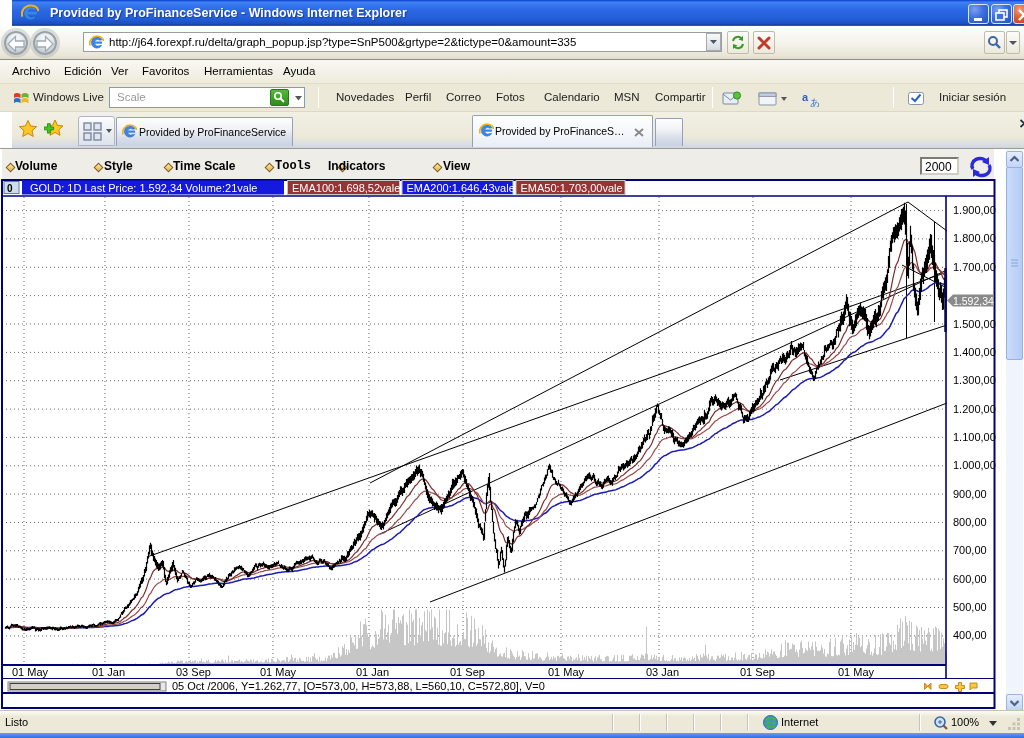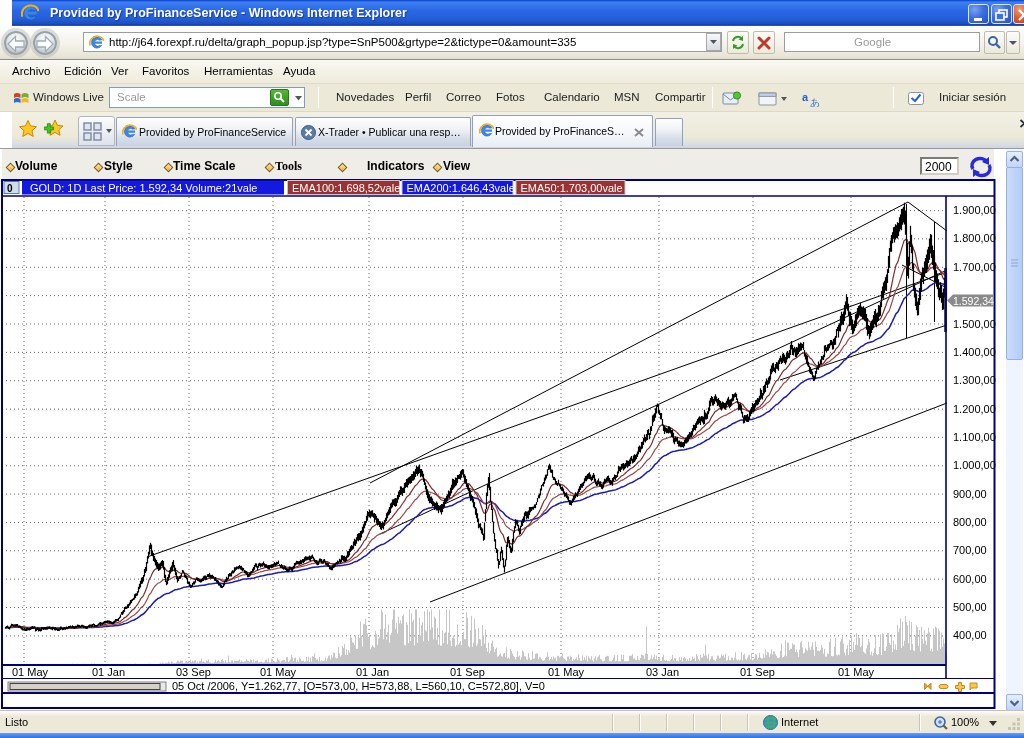--- a/index.html
+++ b/index.html
@@ -104,23 +104,20 @@
         </svg></div>
 <div class="abs navbtn" style="left:727px;width:22px"><svg width="20" height="21" viewBox="0 0 20 21">
           <path d="M5 9 A5 5 0 0 1 14 7" fill="none" stroke="#3a9a28" stroke-width="2"></path>
           <path d="M15 4 L15 9 L10.5 7.5 Z" fill="#3a9a28"></path>
           <path d="M15 12 A5 5 0 0 1 6 14" fill="none" stroke="#3a9a28" stroke-width="2"></path>
           <path d="M5 17 L5 12 L9.5 13.5 Z" fill="#3a9a28"></path>
         </svg></div>
 <div class="abs navbtn" style="left:753px;width:22px"><svg width="20" height="21">
           <path d="M5 6 L15 16 M15 6 L5 16" stroke="#c03a2c" stroke-width="3" stroke-linecap="round"></path>
         </svg></div>
-<div id="gbox" class="abs">
-        <span>Google</span>
-      </div>
 <div class="abs navbtn" style="left:984px;width:21px"><svg width="19" height="21">
           <circle cx="8" cy="9" r="4" fill="none" stroke="#3a66a8" stroke-width="2"></circle>
           <path d="M11 12 L15 16" stroke="#3a66a8" stroke-width="2.4"></path>
         </svg></div>
 <div class="abs navbtn" style="left:1006px;width:14px"><svg width="12" height="21">
           <path d="M2 9 L10 9 L6 13 Z" fill="#4c5662"></path>
         </svg></div>
 </div>
 <div id="menu" class="abs">
 <span style="left:12px">Archivo</span>
@@ -198,27 +195,20 @@
         </svg>
       </div>
 <div class="tab abs" style="left:104px;width:177px">
         <svg class="abs" style="left:5px;top:6px" width="15" height="15" viewBox="0 0 16 16">
 <path d="M13.8 5.2 A6 6 0 1 0 13.6 11.2 L11.2 11.2 A3.4 3.4 0 1 1 11.4 5.6 Z" fill="#3a86e8" stroke="#1b5cb8" stroke-width="0.5"></path>
 <path d="M3.2 9.4 H13.9 V6.9 H6" fill="#3a86e8"></path>
 <path d="M1.2 11.2 C-0.6 6 3.8 1 9 1.3 C12.5 1.5 15 3.6 15.6 6.4" fill="none" stroke="#efb01f" stroke-width="1.8"></path>
 </svg>
         <div class="cap">Provided by ProFinanceService</div>
       </div>
-<div class="tab abs" style="left:283px;width:176px">
-        <svg class="abs" style="left:5px;top:7px" width="15" height="15">
-          <circle cx="7.5" cy="7.5" r="7" fill="#5c7ca2" stroke="#3e5a7c"></circle>
-          <path d="M4.5 4.5 L10.5 10.5 M10.5 4.5 L4.5 10.5" stroke="#fff" stroke-width="1.8"></path>
-        </svg>
-        <div class="cap">X-Trader • Publicar una resp…</div>
-      </div>
 <div class="tab abs" id="tab3" style="left:460px;width:181px">
         <svg class="abs" style="left:6px;top:7px" width="15" height="15" viewBox="0 0 16 16">
 <path d="M13.8 5.2 A6 6 0 1 0 13.6 11.2 L11.2 11.2 A3.4 3.4 0 1 1 11.4 5.6 Z" fill="#3a86e8" stroke="#1b5cb8" stroke-width="0.5"></path>
 <path d="M3.2 9.4 H13.9 V6.9 H6" fill="#3a86e8"></path>
 <path d="M1.2 11.2 C-0.6 6 3.8 1 9 1.3 C12.5 1.5 15 3.6 15.6 6.4" fill="none" stroke="#efb01f" stroke-width="1.8"></path>
 </svg>
         <div class="cap" style="top:9px">Provided by ProFinanceS…</div>
         <svg class="abs" style="left:160px;top:11px" width="12" height="11">
           <path d="M2 2 L10 9 M10 2 L2 9" stroke="#8a8a8a" stroke-width="2"></path>
         </svg>
@@ -230,23 +220,23 @@
 </div>
 <div id="content" class="abs"></div>
 <div id="ctoolbar" class="abs"></div>
 <div class="dia abs" style="left:7px;top:164px"></div>
     <b class="abs" style="left:15px;top:159px;font-size:12px;font-weight:bold;font-family:'Liberation Sans',sans-serif">Volume</b>
 <div class="dia abs" style="left:95px;top:164px"></div>
     <b class="abs" style="left:104px;top:159px;font-size:12px;font-weight:bold;font-family:'Liberation Sans',sans-serif">Style</b>
 <div class="dia abs" style="left:165px;top:164px"></div>
     <b class="abs" style="left:173px;top:159px;font-size:12px;font-weight:bold;font-family:'Liberation Sans',sans-serif">Time Scale</b>
 <div class="dia abs" style="left:266px;top:164px"></div>
-    <b class="abs" style="left:275px;top:159px;font-size:12px;font-weight:bold;font-family:Liberation Serif, serif">Tools</b>
+    <b class="abs" style="left:275px;top:159px;font-size:12px;font-weight:bold;font-family:Liberation Mono, monospace">Tools</b>
 <div class="dia abs" style="left:339px;top:164px"></div>
-    <b class="abs" style="left:367px;top:159px;font-size:12px;font-weight:bold;font-family:'Liberation Sans',sans-serif">Indicators</b>
+    <b class="abs" style="left:328px;top:159px;font-size:12px;font-weight:bold;font-family:'Liberation Sans',sans-serif">Indicators</b>
 <div class="dia abs" style="left:434px;top:164px"></div>
     <b class="abs" style="left:443px;top:159px;font-size:12px;font-weight:bold;font-family:'Liberation Sans',sans-serif">View</b>
 <div id="cinput" class="abs">
       <span>2000</span>
     </div>
 <svg class="abs" style="left:968px;top:155px" width="26" height="24" viewBox="0 0 26 24">
       <path d="M5 14 A8 7 0 0 1 19 7" fill="none" stroke="#2a2ad8" stroke-width="3.4"></path>
       <path d="M21 2 L21 10 L14 7 Z" fill="#2a2ad8"></path>
       <path d="M21 10 A8 7 0 0 1 7 17" fill="none" stroke="#2a2ad8" stroke-width="3.4"></path>
       <path d="M5 22 L5 14 L12 17 Z" fill="#2a2ad8"></path>

